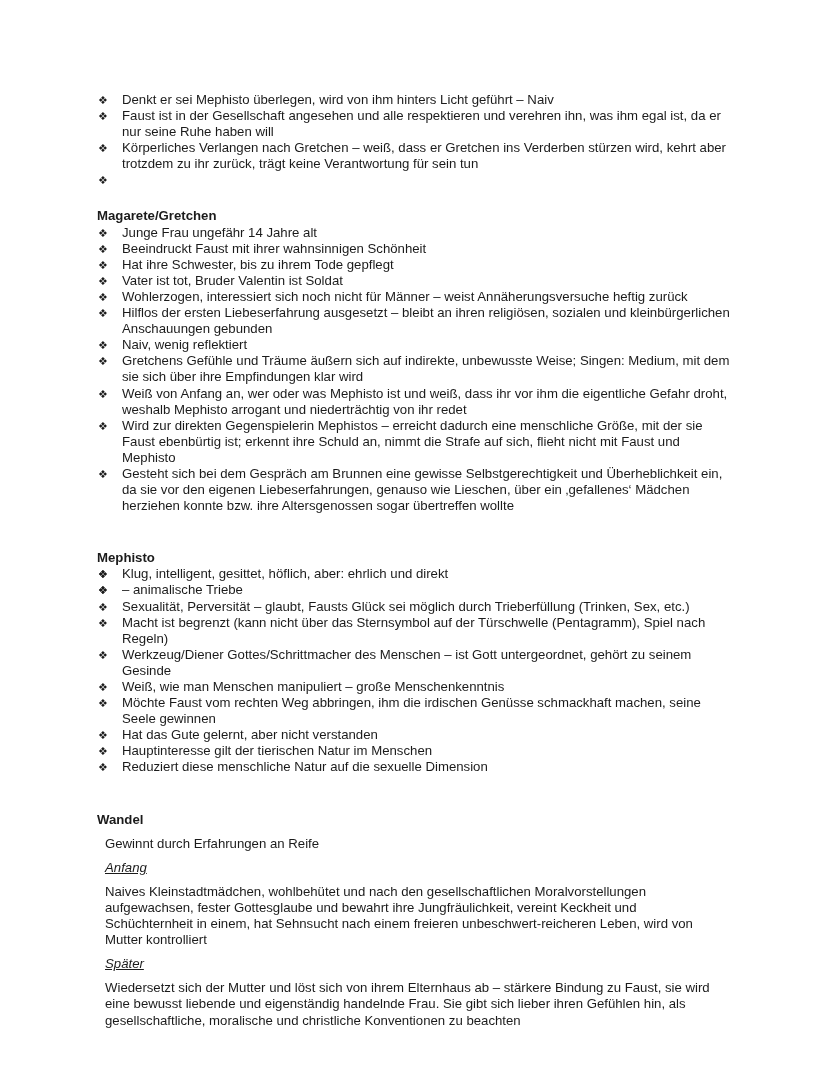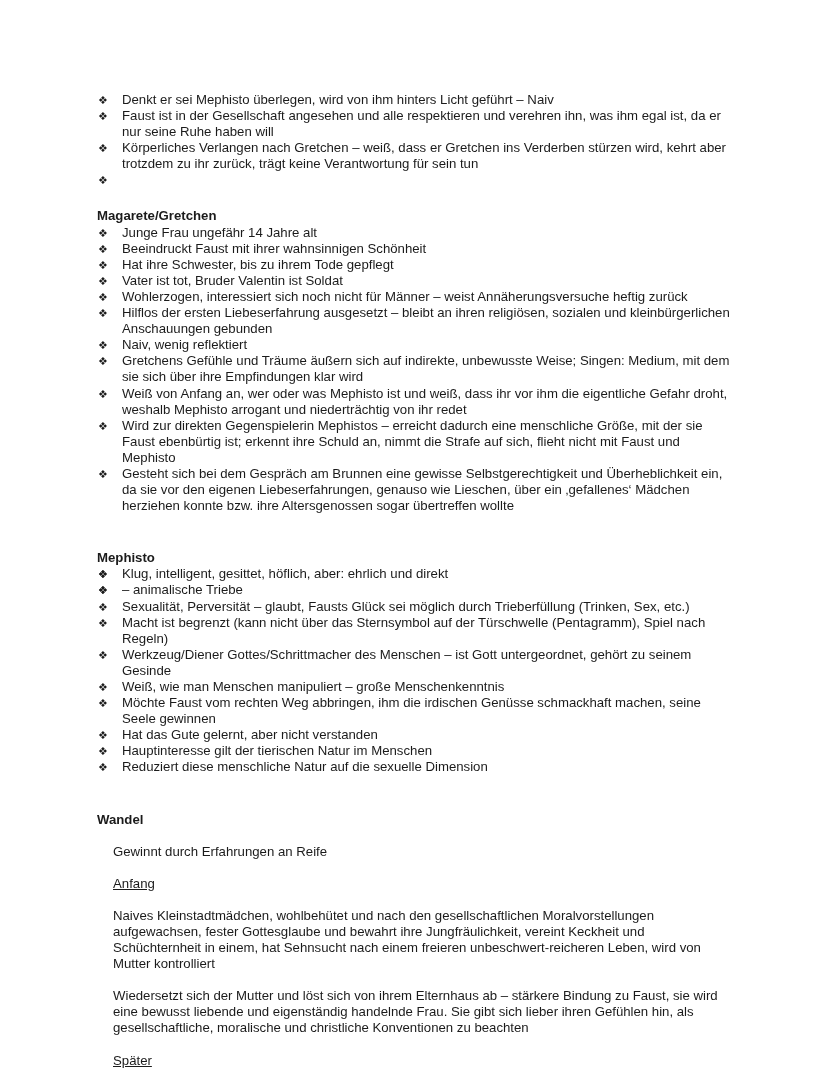--- a/index.html
+++ b/index.html
@@ -35,24 +35,25 @@
     position: relative;
     padding-left: 25px;
   }
   .bullet {
     position: absolute;
     left: 1px;
     top: 0;
     font-size: 11px;
   }
   p.para {
-    margin: 16px;
+    margin: 8px;
   }
   p.para.underline {
     text-decoration: underline;
+    font-style: italic;
   }
 </style>
 </head>
 <body>
 
 <div class="page">
   <div>
       <section class="section">
         <ul class="bullets">
           <li><span class="bullet">❖</span><span>Denkt er sei Mephisto überlegen, wird von ihm hinters Licht geführt – Naiv</span></li>
@@ -92,17 +93,17 @@
           <li><span class="bullet">❖</span><span>Hat das Gute gelernt, aber nicht verstanden</span></li>
           <li><span class="bullet">❖</span><span>Hauptinteresse gilt der tierischen Natur im Menschen</span></li>
           <li><span class="bullet">❖</span><span>Reduziert diese menschliche Natur auf die sexuelle Dimension</span></li>
         </ul>
       </section>
       <section class="section">
         <div class="heading">Wandel</div>
         <p class="para">Gewinnt durch Erfahrungen an Reife</p>
         <p class="para underline">Anfang</p>
         <p class="para">Naives Kleinstadtmädchen, wohlbehütet und nach den gesellschaftlichen Moralvorstellungen aufgewachsen, fester Gottesglaube und bewahrt ihre Jungfräulichkeit, vereint Keckheit und Schüchternheit in einem, hat Sehnsucht nach einem freieren unbeschwert-reicheren Leben, wird von Mutter kontrolliert</p>
+        <p class="para underline">Später</p>
         <p class="para">Wiedersetzt sich der Mutter und löst sich von ihrem Elternhaus ab – stärkere Bindung zu Faust, sie wird eine bewusst liebende und eigenständig handelnde Frau. Sie gibt sich lieber ihren Gefühlen hin, als gesellschaftliche, moralische und christliche Konventionen zu beachten</p>
-        <p class="para underline">Später</p>
       </section>
     </div>
 </div>
 
 </body></html>

